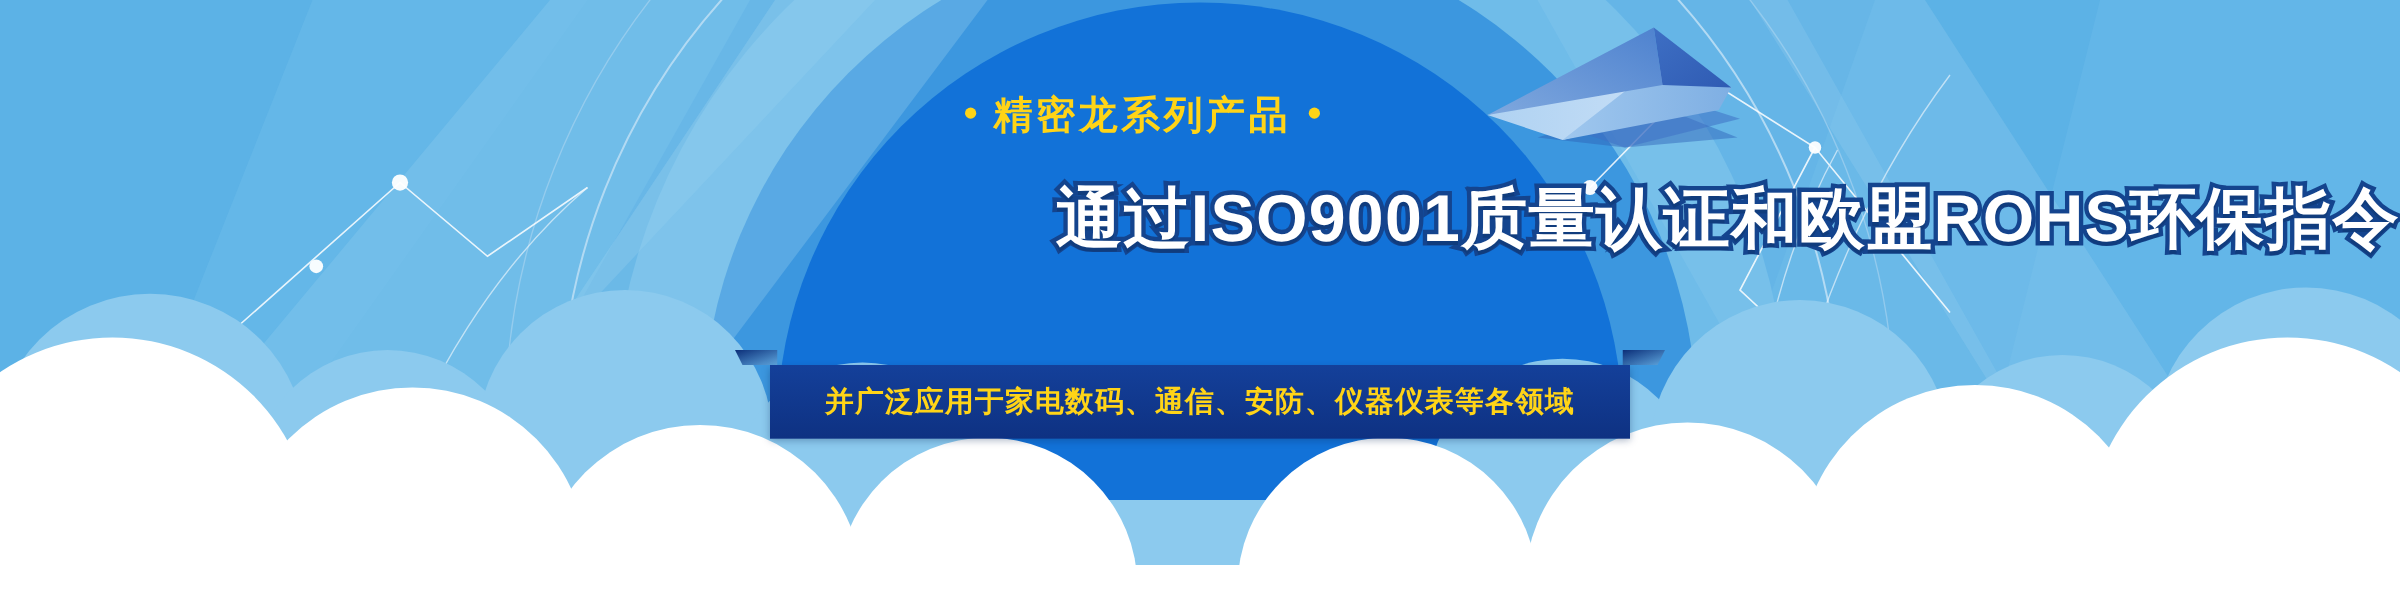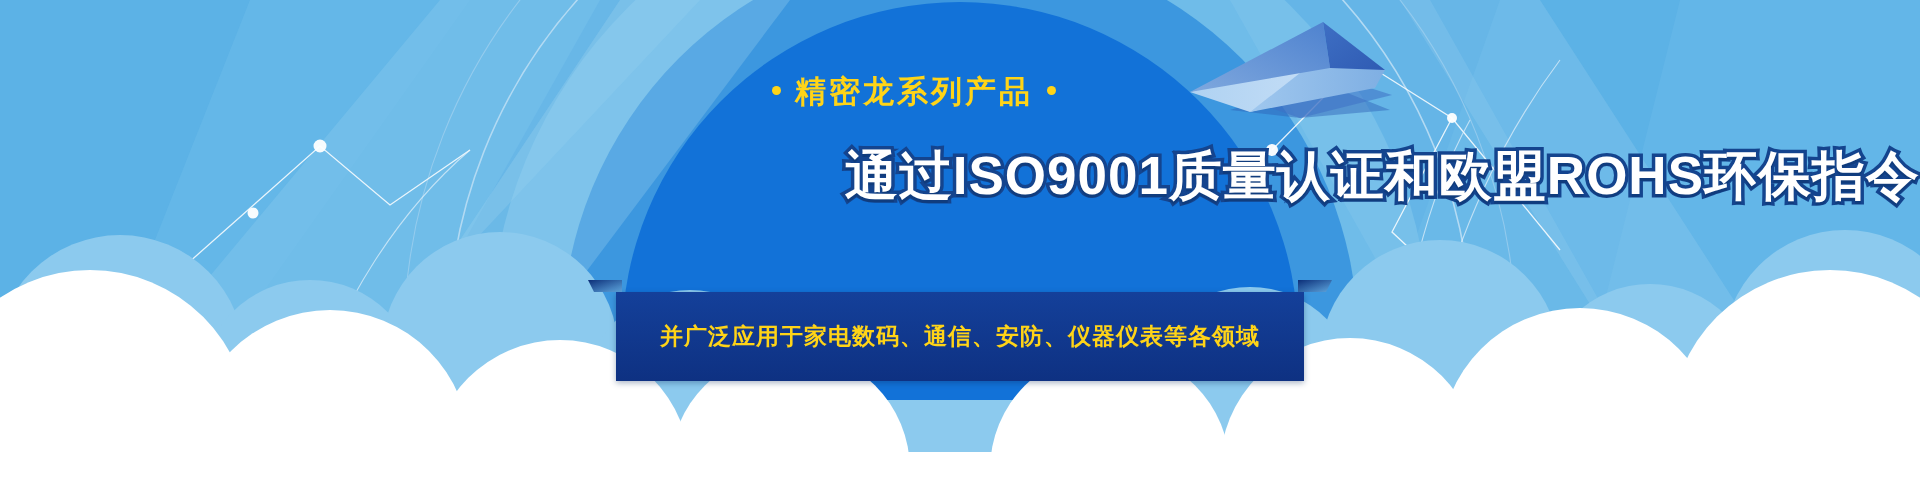--- a/index.html
+++ b/index.html
@@ -61,21 +61,21 @@
   #ribbon{
     position:absolute;
     left:50%;top:292px;
     transform:translateX(-50%);
     z-index:45;
   }
   #ribbon-body{
     position:relative;
     background:#123B8F;
     background:linear-gradient(180deg,#14409A 0%,#0E3182 100%);
-    padding:32px 44px;
+    padding:17px 44px;
     min-width:470px;
     text-align:center;
     box-shadow:0 2px 6px rgba(8,40,90,.35);
   }
   #ribbon-text{
     color:#FFD417;
     font-size:23px;
     font-weight:bold;
     letter-spacing:1px;
     line-height:1.1;

